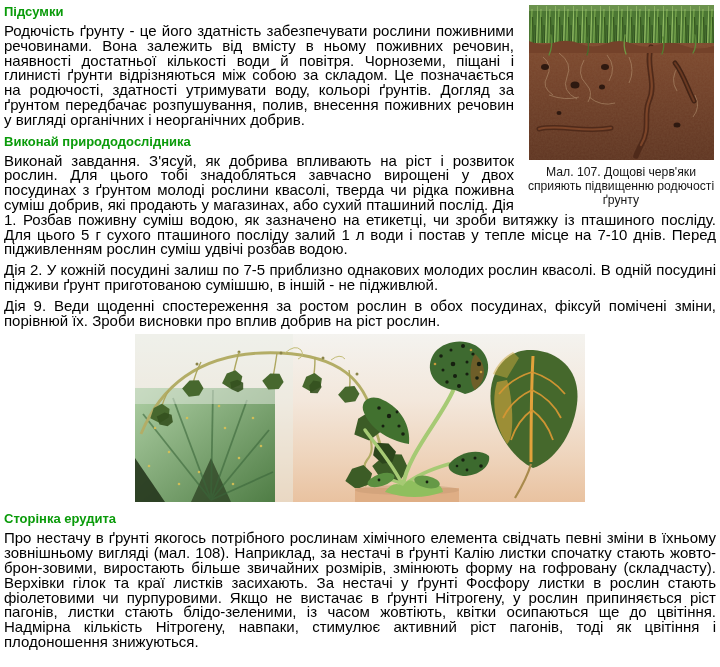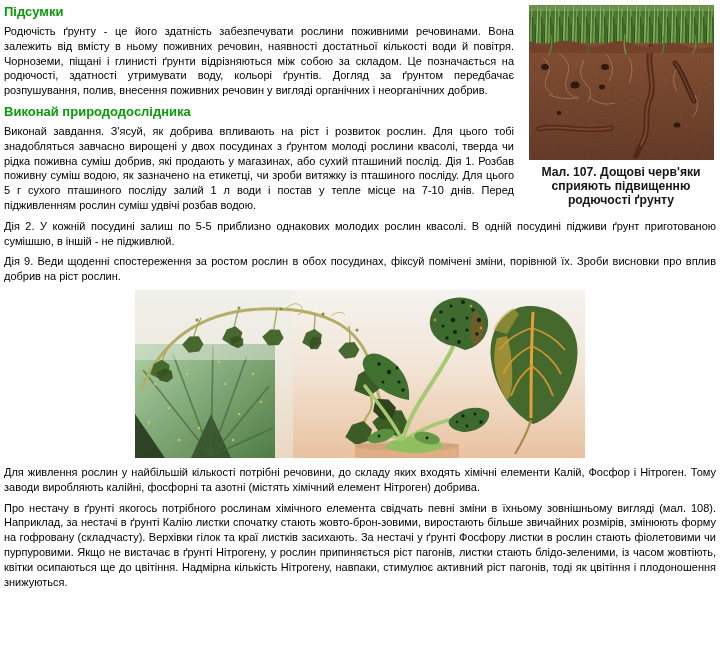--- a/index.html
+++ b/index.html
@@ -1,25 +1,25 @@
 <!DOCTYPE html>
 <html><head>
 <meta charset="utf-8">
 <style>
   html,body{margin:0;padding:0;background:#ffffff;}
   body{width:720px;font-family:"Liberation Sans",sans-serif;color:#000;}
   .page{box-sizing:border-box;width:720px;padding:2px 4px 2px 4px;}
   h3.sect{color:#0a9b0a;font-size:13px;line-height:16px;font-weight:bold;margin:5px 0 4px 0;}
   h3.first{margin-top:2px;}
-  p.body{font-size:11px;line-height:14.8px;text-align:justify;margin:1px 0 6px 0;}
+  p.body{font-size:15px;line-height:14.8px;text-align:justify;margin:1px 0 6px 0;}
   figure{margin:0;padding:0;}
   .fig107{float:right;width:190px;margin:3px 0 4px 12px;text-align:center;}
   .fig107 svg{display:block;margin:0 auto;}
   .fig108{clear:none;margin:6px 0 3px 0;text-align:center;}
-  figcaption{font-weight:bold;font-size:12.2px;line-height:14px;color:#161616;margin-top:5px;text-align:center;}
+  figcaption{font-weight:normal;font-size:12.2px;line-height:14px;color:#161616;margin-top:5px;text-align:center;}
   .last{margin-bottom:0;}
 </style>
 </head>
 <body>
 
 <div class="page">
 
   <figure class="fig107">
     <svg width="185" height="155" viewBox="0 0 185 155" aria-hidden="true">
       <defs>
@@ -85,21 +85,21 @@
       </g>
     </svg>
     <figcaption>Мал. 107. Дощові черв'яки сприяють підвищенню родючості ґрунту</figcaption>
   </figure>
 
   <h3 class="sect first">Підсумки</h3>
   <p class="body">Родючість ґрунту - це його здатність забезпечувати рослини поживними речовинами. Вона залежить від вмісту в ньому поживних речовин, наявності достатньої кількості води й повітря. Чорноземи, піщані і глинисті ґрунти відрізняються між собою за складом. Це позначається на родючості, здатності утримувати воду, кольорі ґрунтів. Догляд за ґрунтом передбачає розпушування, полив, внесення поживних речовин у вигляді органічних і неорганічних добрив.</p>
 
   <h3 class="sect">Виконай природодослідника</h3>
   <p class="body">Виконай завдання. З'ясуй, як добрива впливають на ріст і розвиток рослин. Для цього тобі знадобляться завчасно вирощені у двох посудинах з ґрунтом молоді рослини квасолі, тверда чи рідка поживна суміш добрив, які продають у магазинах, або сухий пташиний послід. Дія 1. Розбав поживну суміш водою, як зазначено на етикетці, чи зроби витяжку із пташиного посліду. Для цього 5 г сухого пташиного посліду залий 1 л води і постав у тепле місце на 7-10 днів. Перед підживленням рослин суміш удвічі розбав водою.</p>
-  <p class="body">Дія 2. У кожній посудині залиш по 5-5 приблизно однакових молодих рослин квасолі. В одній посудині підживи ґрунт приготованою сумішшю, в іншій - не підживлюй.</p>
+  <p class="body">Дія 2. У кожній посудині залиш по 7-5 приблизно однакових молодих рослин квасолі. В одній посудині підживи ґрунт приготованою сумішшю, в іншій - не підживлюй.</p>
   <p class="body">Дія 9. Веди щоденні спостереження за ростом рослин в обох посудинах, фіксуй помічені зміни, порівнюй їх. Зроби висновки про вплив добрив на ріст рослин.</p>
 
   <figure class="fig108">
     <svg width="450" height="168" viewBox="0 0 450 168" aria-hidden="true">
       <defs>
         <linearGradient id="bgG" x1="0" y1="0" x2="0" y2="1">
           <stop offset="0" stop-color="#f4f3ef"></stop>
           <stop offset="0.4" stop-color="#f3e7db"></stop>
           <stop offset="0.75" stop-color="#eed3ba"></stop>
           <stop offset="1" stop-color="#e9c2a0"></stop>
@@ -250,16 +250,16 @@
           <path d="M397,76 C386,84 380,94 376,106"></path>
           <path d="M397,38 C410,42 422,50 430,60"></path>
           <path d="M397,56 C410,62 420,72 426,84"></path>
           <path d="M397,76 C408,84 414,94 418,106"></path>
         </g>
         <path d="M396,130 C392,144 386,154 380,164" stroke="#a98a4c" stroke-width="2.2" fill="none"></path>
       </g>
     </svg>
   </figure>
 
-  <p class="body">Для живлення рослин у найбільшій кількості потрібні речовини, до складу яких входять хімічні елементи Калій, Фосфор і Нітроген. Тому заводи виробляють калійні, фосфорні та азотні (містять хімічний елемент Нітроген) добрива.</p>
+  <h3 class="sect">Сторінка ерудита</h3>
   <p class="body last">Про нестачу в ґрунті якогось потрібного рослинам хімічного елемента свідчать певні зміни в їхньому зовнішньому вигляді (мал. 108). Наприклад, за нестачі в ґрунті Калію листки спочатку стають жовто-брон-зовими, виростають більше звичайних розмірів, змінюють форму на гофровану (складчасту). Верхівки гілок та краї листків засихають. За нестачі у ґрунті Фосфору листки в рослин стають фіолетовими чи пурпуровими. Якщо не вистачає в ґрунті Нітрогену, у рослин припиняється ріст пагонів, листки стають блідо-зеленими, із часом жовтіють, квітки осипаються ще до цвітіння. Надмірна кількість Нітрогену, навпаки, стимулює активний ріст пагонів, тоді як цвітіння і плодоношення знижуються.</p>
 
 </div>
 
 </body></html>

